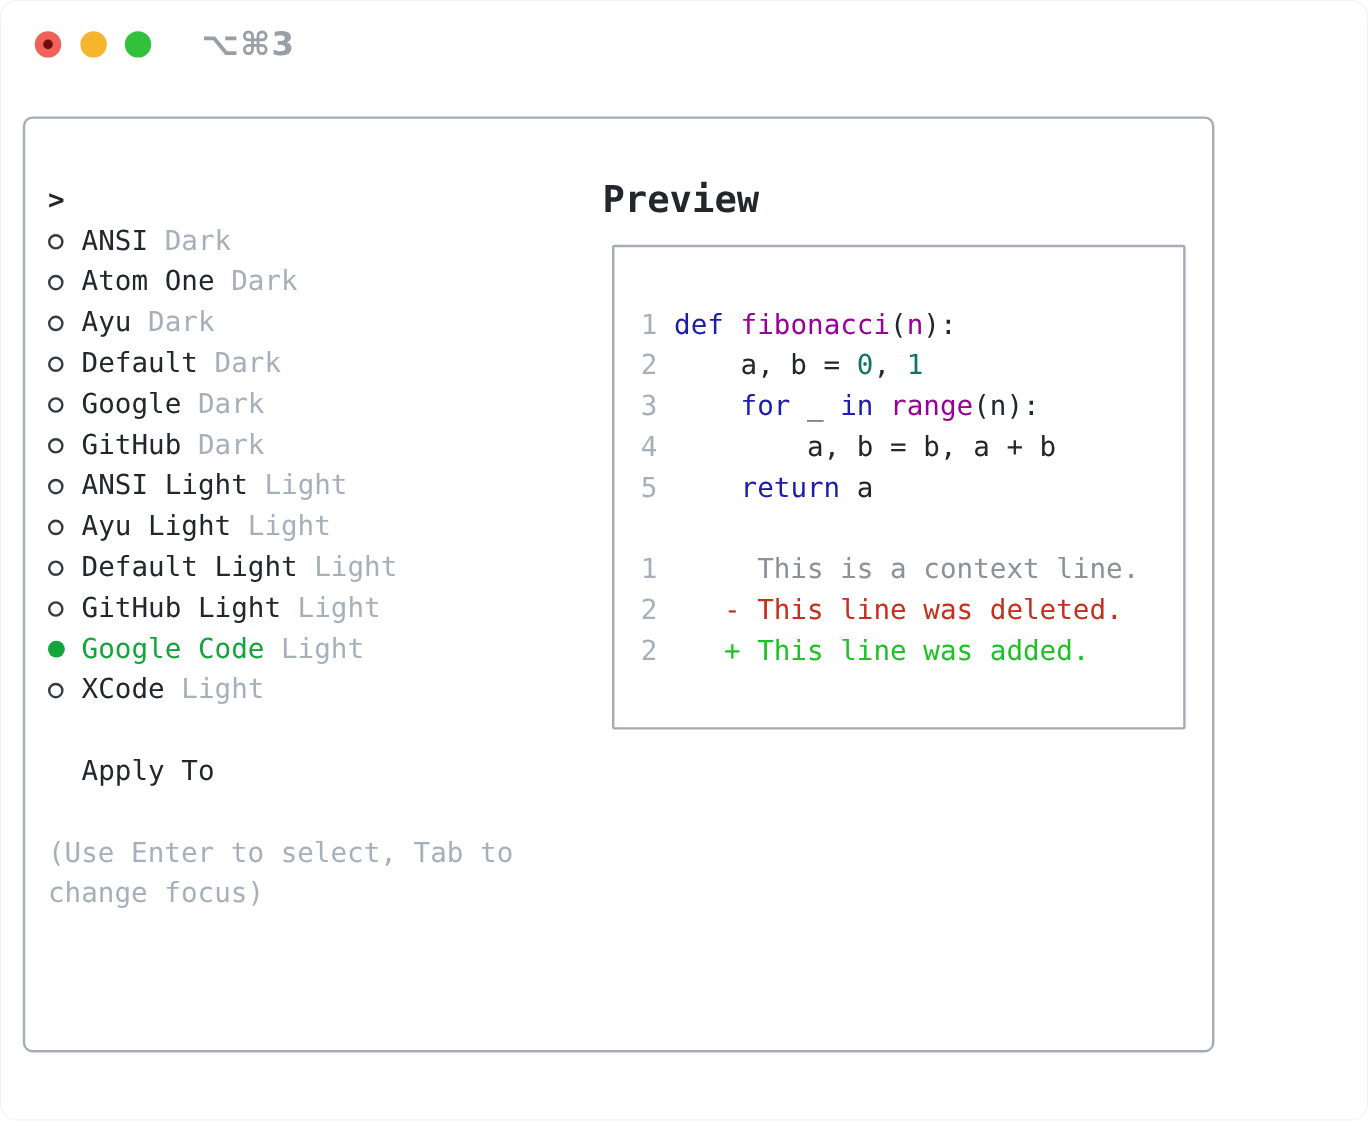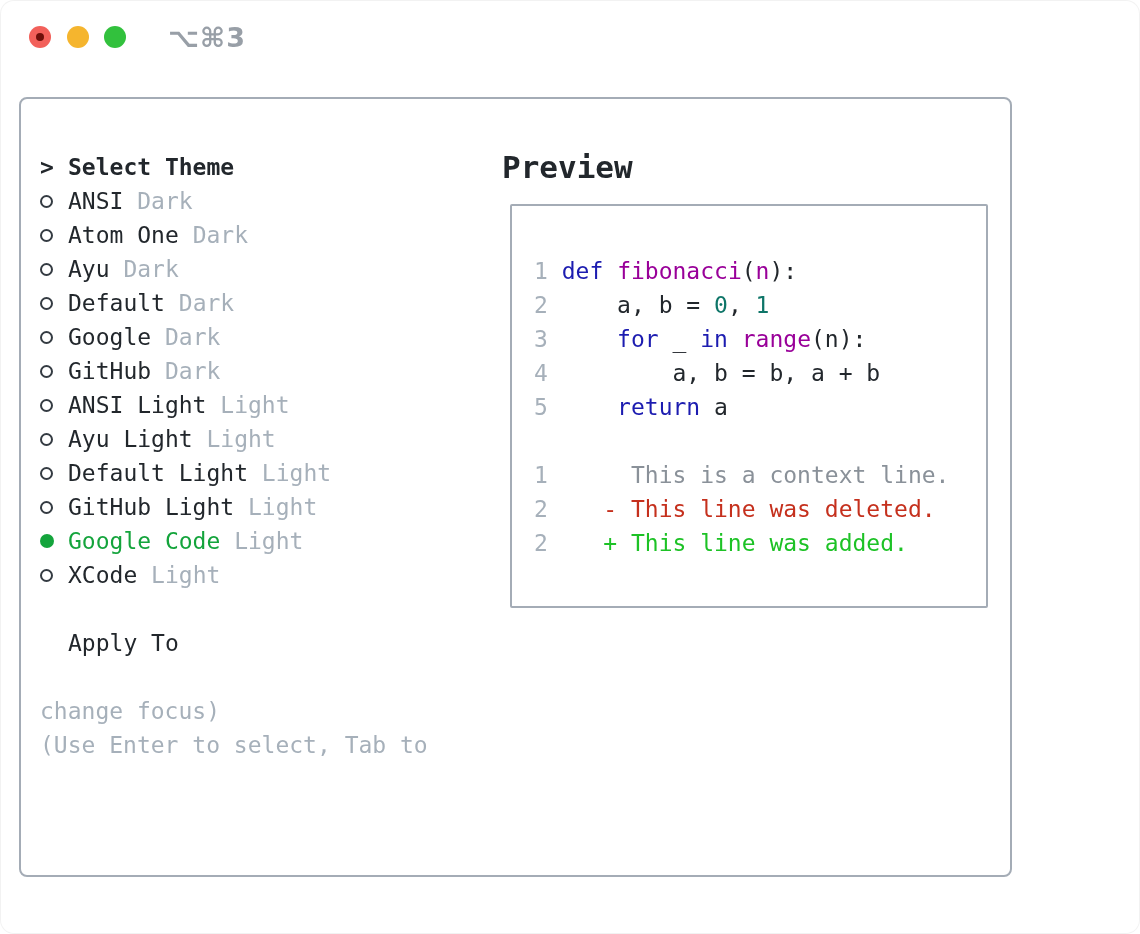--- a/index.html
+++ b/index.html
@@ -94,21 +94,20 @@
     <span class="light light-yellow"></span>
     <span class="light light-green"></span>
     <span class="window-title">⌥⌘3</span>
   </div>
 
   <div class="panel">
 
     <div class="left-col">
       <div class="row header-row">
         <span class="marker">&gt;</span>
-        <span>Select Theme</span>
       </div>
 
       <div id="theme-list">
           <div class="row"><span class="marker"><span class="radio"></span></span><span class="theme-name">ANSI</span><span class="variant">Dark</span></div>
           <div class="row"><span class="marker"><span class="radio"></span></span><span class="theme-name">Atom One</span><span class="variant">Dark</span></div>
           <div class="row"><span class="marker"><span class="radio"></span></span><span class="theme-name">Ayu</span><span class="variant">Dark</span></div>
           <div class="row"><span class="marker"><span class="radio"></span></span><span class="theme-name">Default</span><span class="variant">Dark</span></div>
           <div class="row"><span class="marker"><span class="radio"></span></span><span class="theme-name">Google</span><span class="variant">Dark</span></div>
           <div class="row"><span class="marker"><span class="radio"></span></span><span class="theme-name">GitHub</span><span class="variant">Dark</span></div>
           <div class="row"><span class="marker"><span class="radio"></span></span><span class="theme-name">ANSI Light</span><span class="variant">Light</span></div>
@@ -122,22 +121,22 @@
       <div class="spacer"></div>
 
       <div class="row">
         <span class="marker"></span>
         <span>Apply To</span>
       </div>
 
 
       <div class="spacer"></div>
 
+      <div class="help-line">(Use Enter to select, Tab to</div>
       <div class="help-line">change focus)</div>
-      <div class="help-line">(Use Enter to select, Tab to</div>
     </div>
 
     <div class="preview-heading">Preview</div>
 
     <div class="preview-box" id="code-block">
         <div class="code-line"><span class="tok-num">1</span><span class="tok-pln"> </span><span class="tok-kw">def</span><span class="tok-pln"> </span><span class="tok-fn">fibonacci</span><span class="tok-pln">(</span><span class="tok-fn">n</span><span class="tok-pln">):</span></div>
         <div class="code-line"><span class="tok-num">2</span><span class="tok-pln">     a, b = </span><span class="tok-lit">0</span><span class="tok-pln">, </span><span class="tok-lit">1</span></div>
         <div class="code-line"><span class="tok-num">3</span><span class="tok-pln">     </span><span class="tok-kw">for</span><span class="tok-pln"> _ </span><span class="tok-kw">in</span><span class="tok-pln"> </span><span class="tok-fn">range</span><span class="tok-pln">(n):</span></div>
         <div class="code-line"><span class="tok-num">4</span><span class="tok-pln">         a, b = b, a + b</span></div>
         <div class="code-line"><span class="tok-num">5</span><span class="tok-pln">     </span><span class="tok-kw">return</span><span class="tok-pln"> a</span></div>

